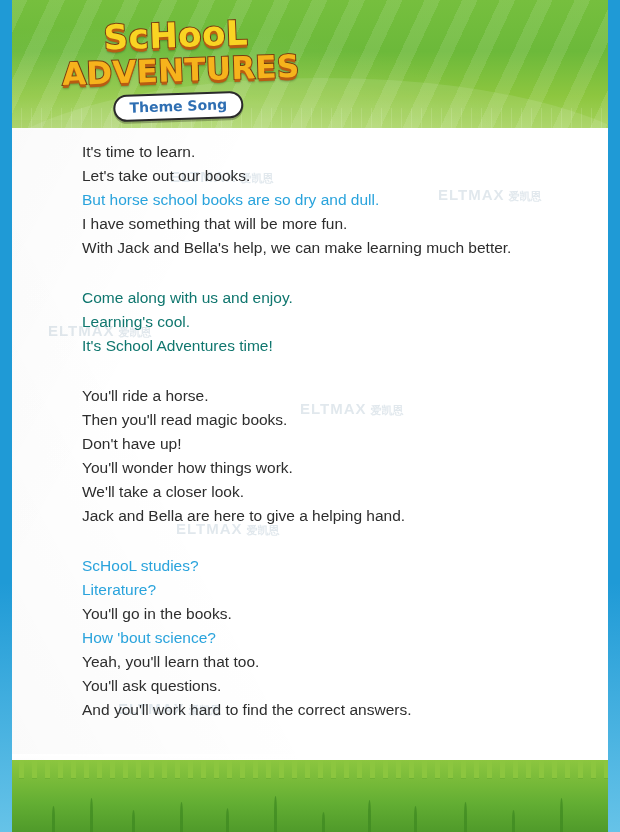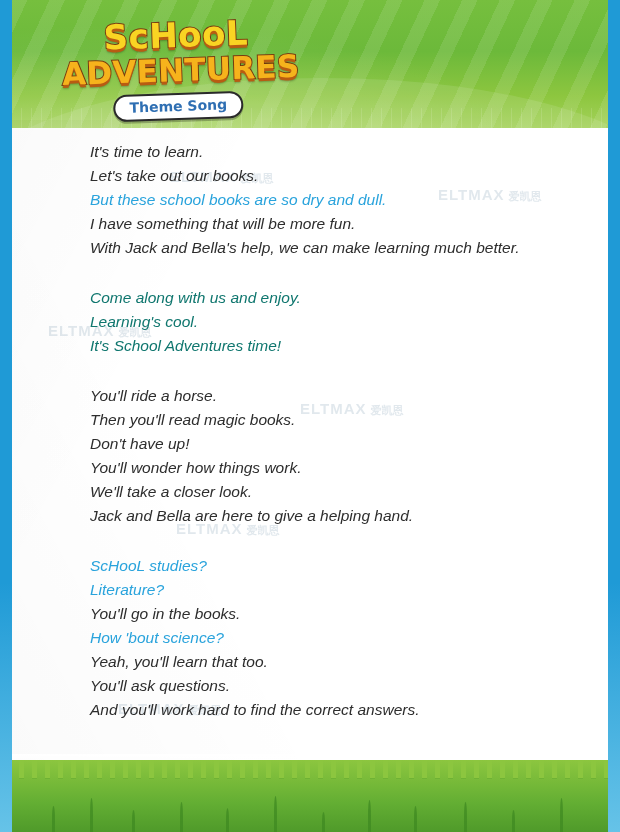--- a/index.html
+++ b/index.html
@@ -182,24 +182,23 @@
   .wm small {
     font-size: 11px;
     letter-spacing: 0;
     margin-left: 4px;
     font-weight: bold;
   }
 
   
   .lyrics {
     position: absolute;
-    left: 90px;
+    left: 82px;
     top: 140px;
     width: 470px;
-    font-style: italic;
   }
   .stanza { margin-bottom: 26px; }
   .line {
     font-family: "Liberation Sans", sans-serif;
     font-size: 15.5px;
     line-height: 24px;
     color: #2d2d2d;
     white-space: nowrap;
   }
   .line.blue { color: #29a3dc; }
@@ -243,21 +242,21 @@
   </div>
   <div class="wm" style="left:118px; top:700px;">
     <span>ELTMAX</span><small>爱凯恩</small>
   </div>
 
   <div class="lyrics">
 
     <div class="stanza">
       <div class="line">It's time to learn.</div>
       <div class="line">Let's take out our books.</div>
-      <div class="line blue">But these school books are so dry and dull.</div>
+      <div class="line blue">But horse school books are so dry and dull.</div>
       <div class="line">I have something that will be more fun.</div>
       <div class="line">With Jack and Bella's help, we can make learning much better.</div>
     </div>
 
     <div class="stanza">
       <div class="line red">Come along with us and enjoy.</div>
       <div class="line red">Learning's cool.</div>
       <div class="line red">It's School Adventures time!</div>
     </div>
 

